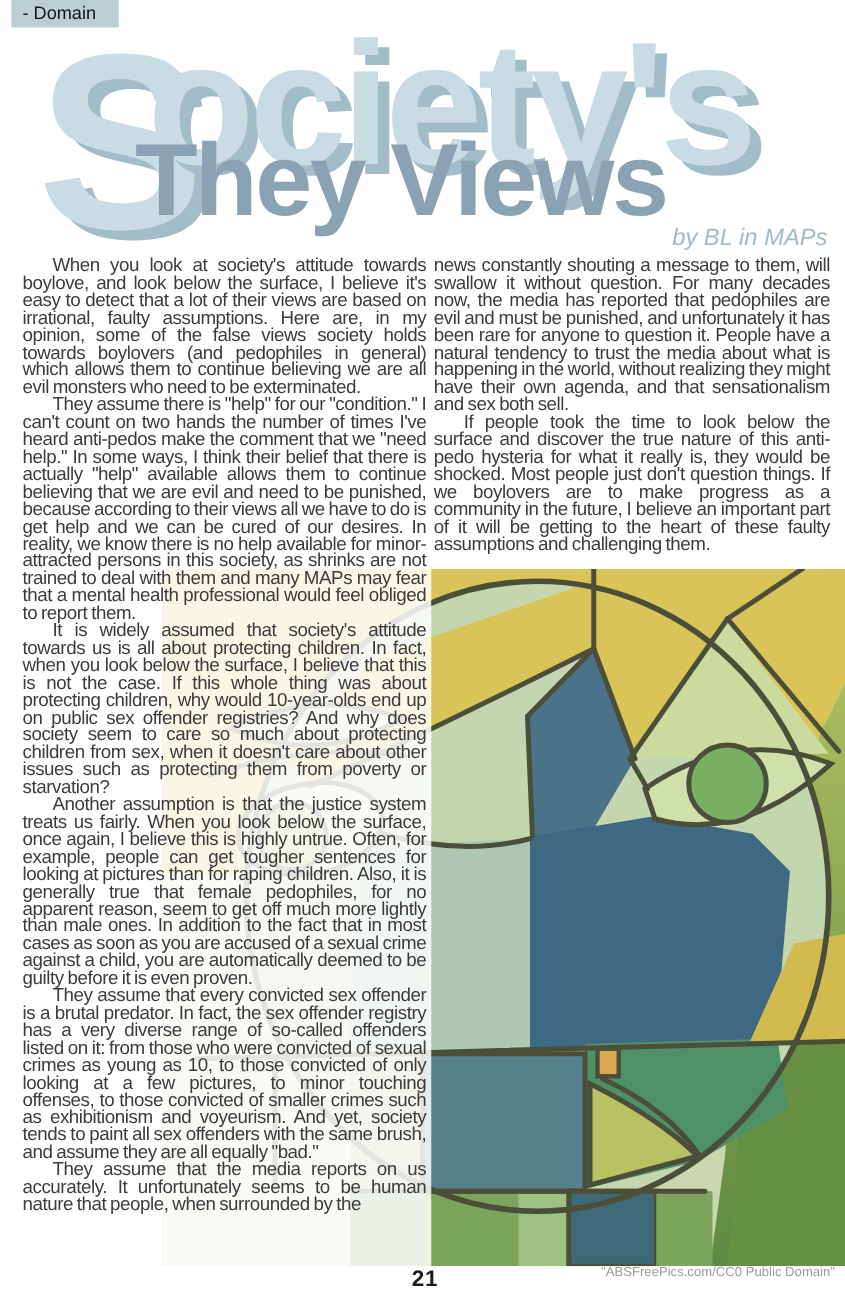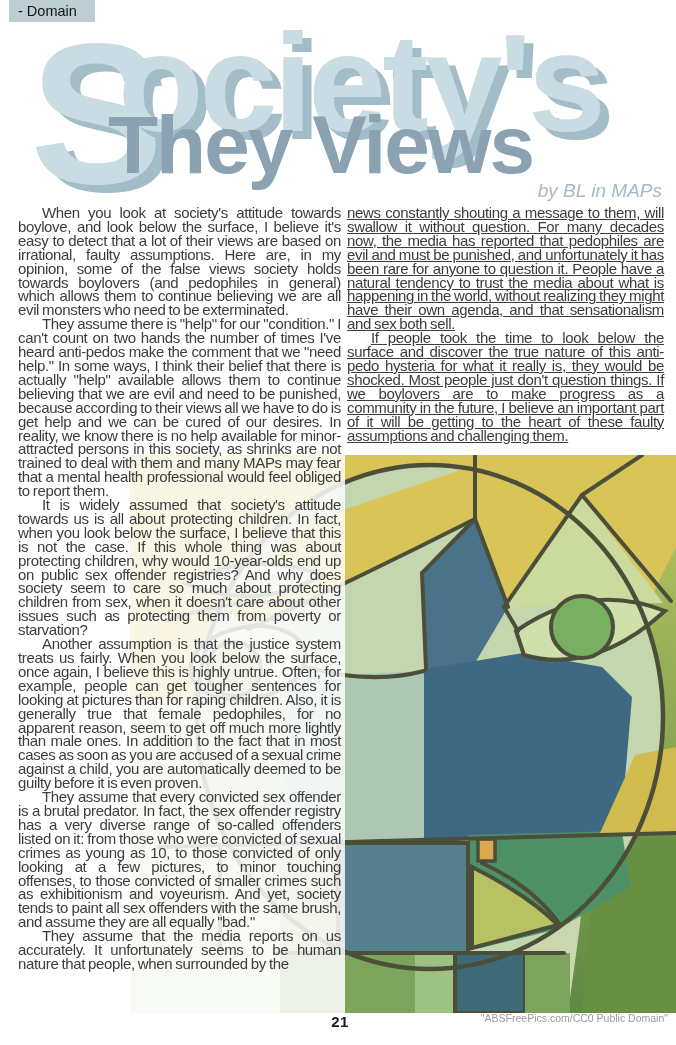--- a/index.html
+++ b/index.html
@@ -40,26 +40,26 @@
   .art-overlay{
     position:absolute;left:0;top:0;width:215px;height:558px;
     background:rgba(255,255,255,0.85);
   }
   .col{
     position:absolute;top:206px;
     font-size:15px;line-height:13.9px;color:var(--body-text,#3c3c3c);
     text-align:justify;letter-spacing:-0.35px;word-spacing:-0.8px;
   }
   .col-left{left:18px;width:323px;height:800px;}
-  .col-right{left:347px;width:317px;height:250px;text-decoration:underline;}
+  .col-right{left:347px;width:317px;height:250px;}
   .col p{margin:0;text-indent:24px;}
   .col p.no-indent{text-indent:0;}
   .page-num{
     position:absolute;left:320px;top:1013px;width:40px;text-align:center;
-    font-size:15px;font-weight:bold;color:#1c1c1c;letter-spacing:0.5px;
+    font-size:18px;font-weight:bold;color:#1c1c1c;letter-spacing:0.5px;
   }
   .credit{
     position:absolute;right:8px;top:1012px;
     font-size:10.5px;color:var(--credit,#9a9a9a);
   }
 </style>
 </head>
 <body style="--tab-bg: #bccdd4; --title-fill: #c9dbe3; --title-shadow: #a2bcc8; --subtitle: #8aa2b1; --byline: #a3bac6; --body-text: #3c3c3c; --credit: #9a9a9a;">
 
 <div class="tab">- Domain</div>

